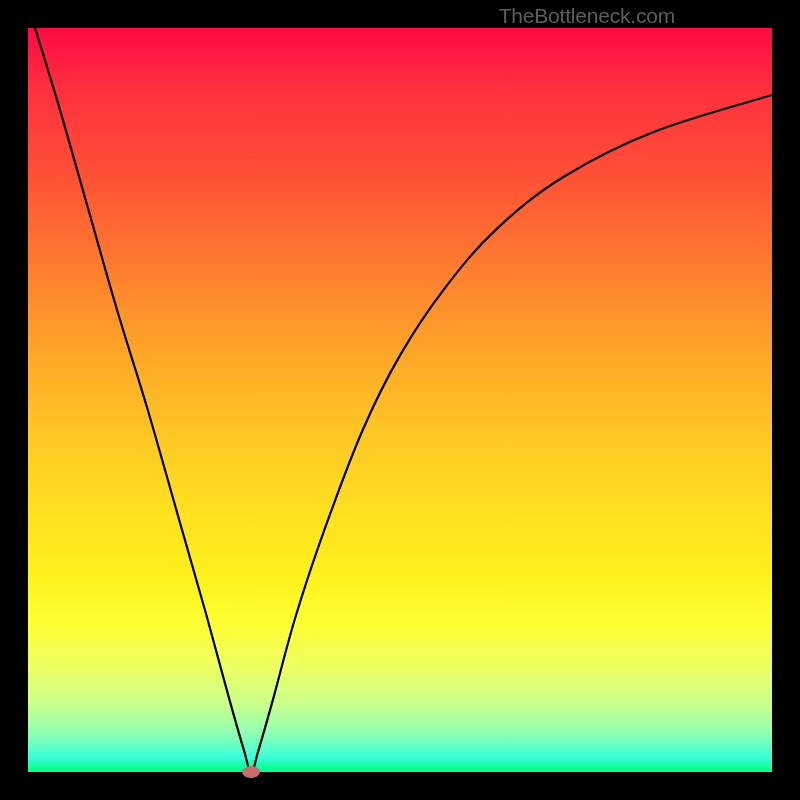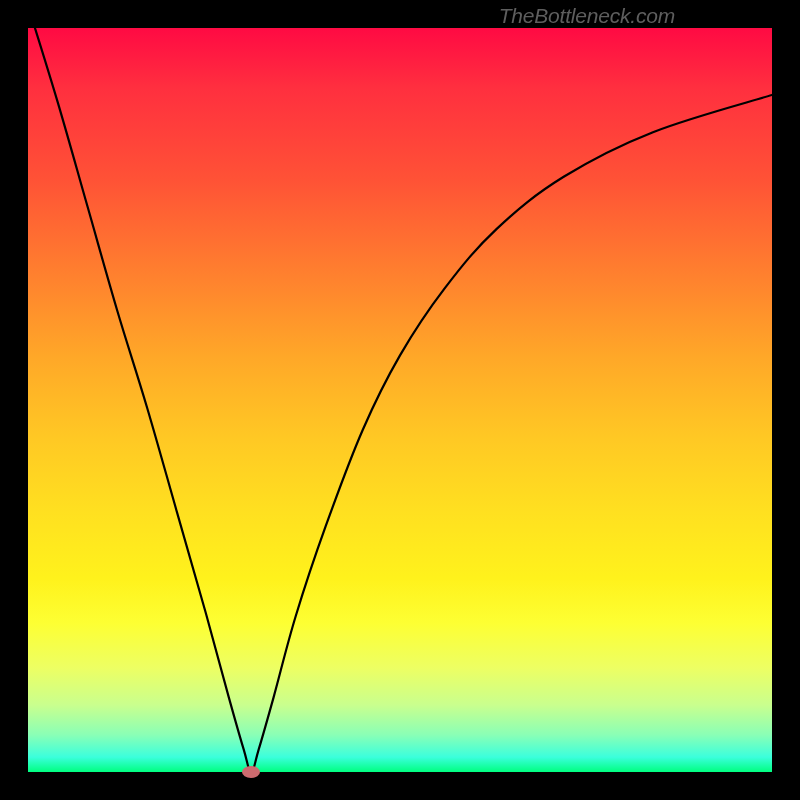--- a/index.html
+++ b/index.html
@@ -2,21 +2,20 @@
 <html><head>
 <meta charset="utf-8">
 <style>
   * { margin: 0; padding: 0; box-sizing: border-box; }
   html, body { width: 800px; height: 800px; overflow: hidden; background: #000; }
   .outer {
     width: 684px;
     height: 800px;
     background: #000;
     position: relative;
-    font-style: italic;
   }
   .plot-area {
     position: absolute;
     left: 28px;
     top: 28px;
     width: 744px;
     height: 744px;
     background: linear-gradient(to bottom,
       #ff0a43 0%,
       #ff2f3f 8%,

